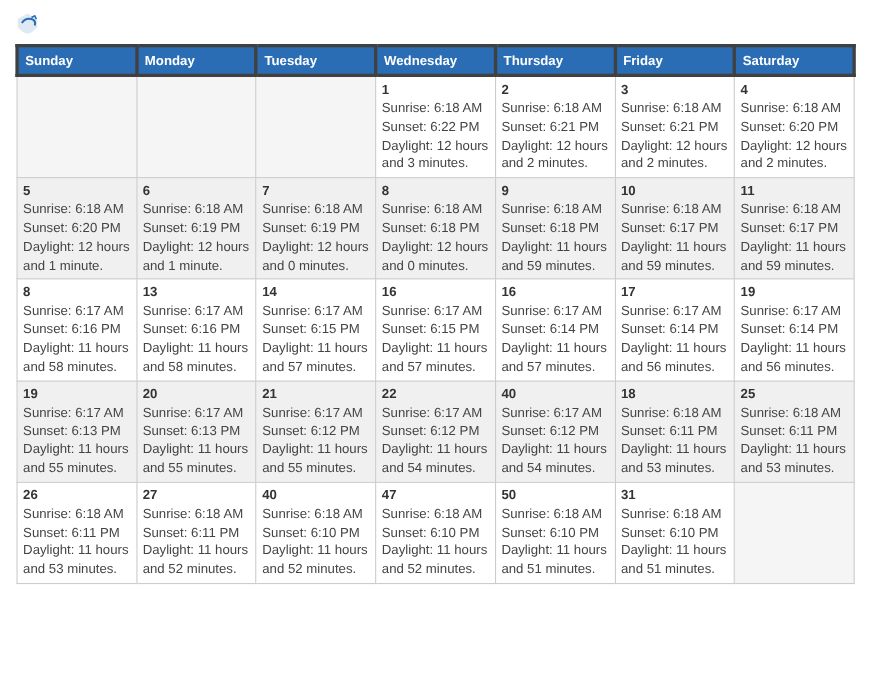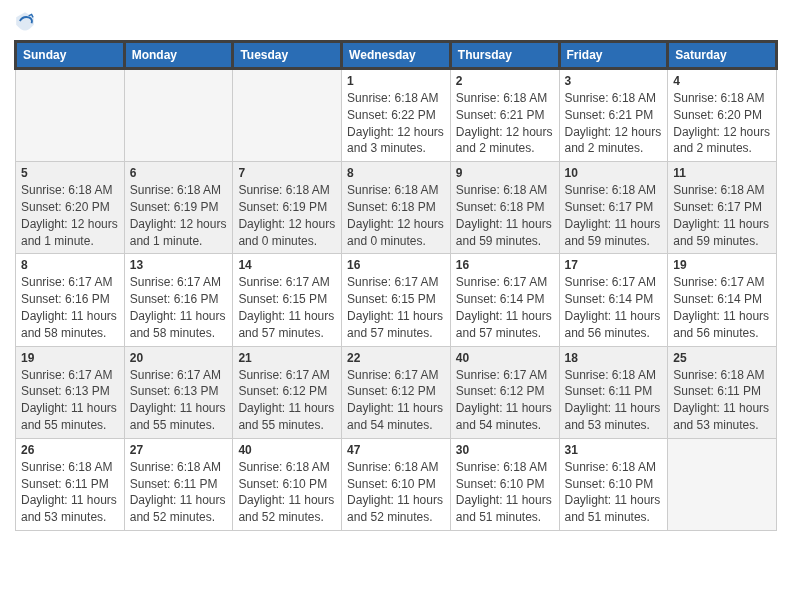--- a/index.html
+++ b/index.html
@@ -308,21 +308,21 @@
 Sunset: 6:10 PM
 Daylight: 11 hours and 52 minutes.</div>
           </td>
           <td>
             <span class="day-num">47</span>
             <div class="day-info" style="white-space: pre-line;">Sunrise: 6:18 AM
 Sunset: 6:10 PM
 Daylight: 11 hours and 52 minutes.</div>
           </td>
           <td>
-            <span class="day-num">30</span>
+            <span class="day-num">50</span>
             <div class="day-info" style="white-space: pre-line;">Sunrise: 6:18 AM
 Sunset: 6:10 PM
 Daylight: 11 hours and 51 minutes.</div>
           </td>
           <td>
             <span class="day-num">31</span>
             <div class="day-info" style="white-space: pre-line;">Sunrise: 6:18 AM
 Sunset: 6:10 PM
 Daylight: 11 hours and 51 minutes.</div>
           </td>

